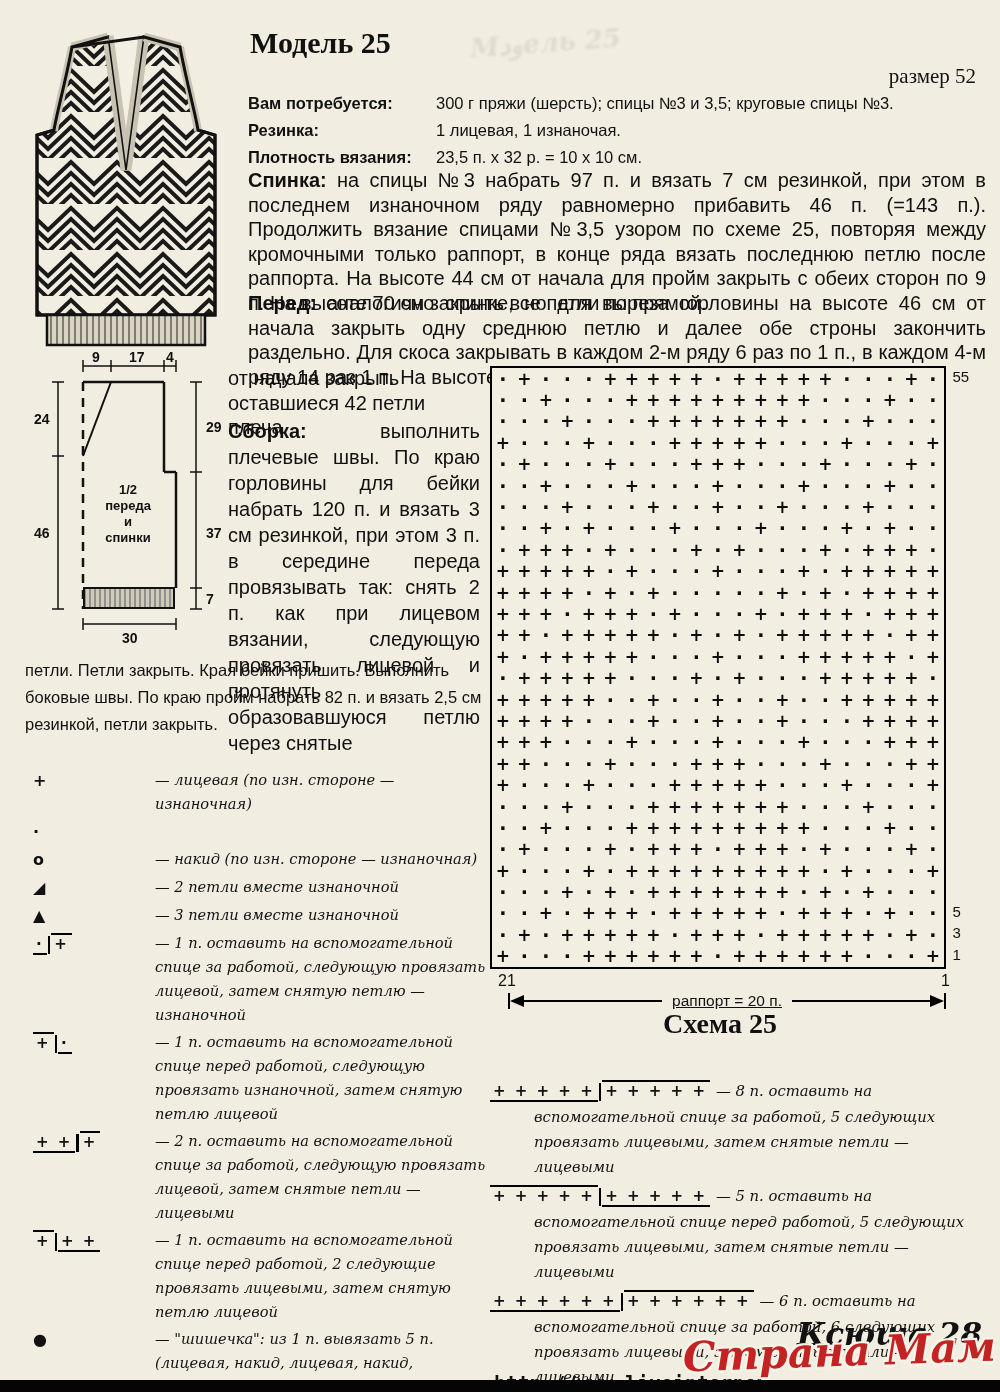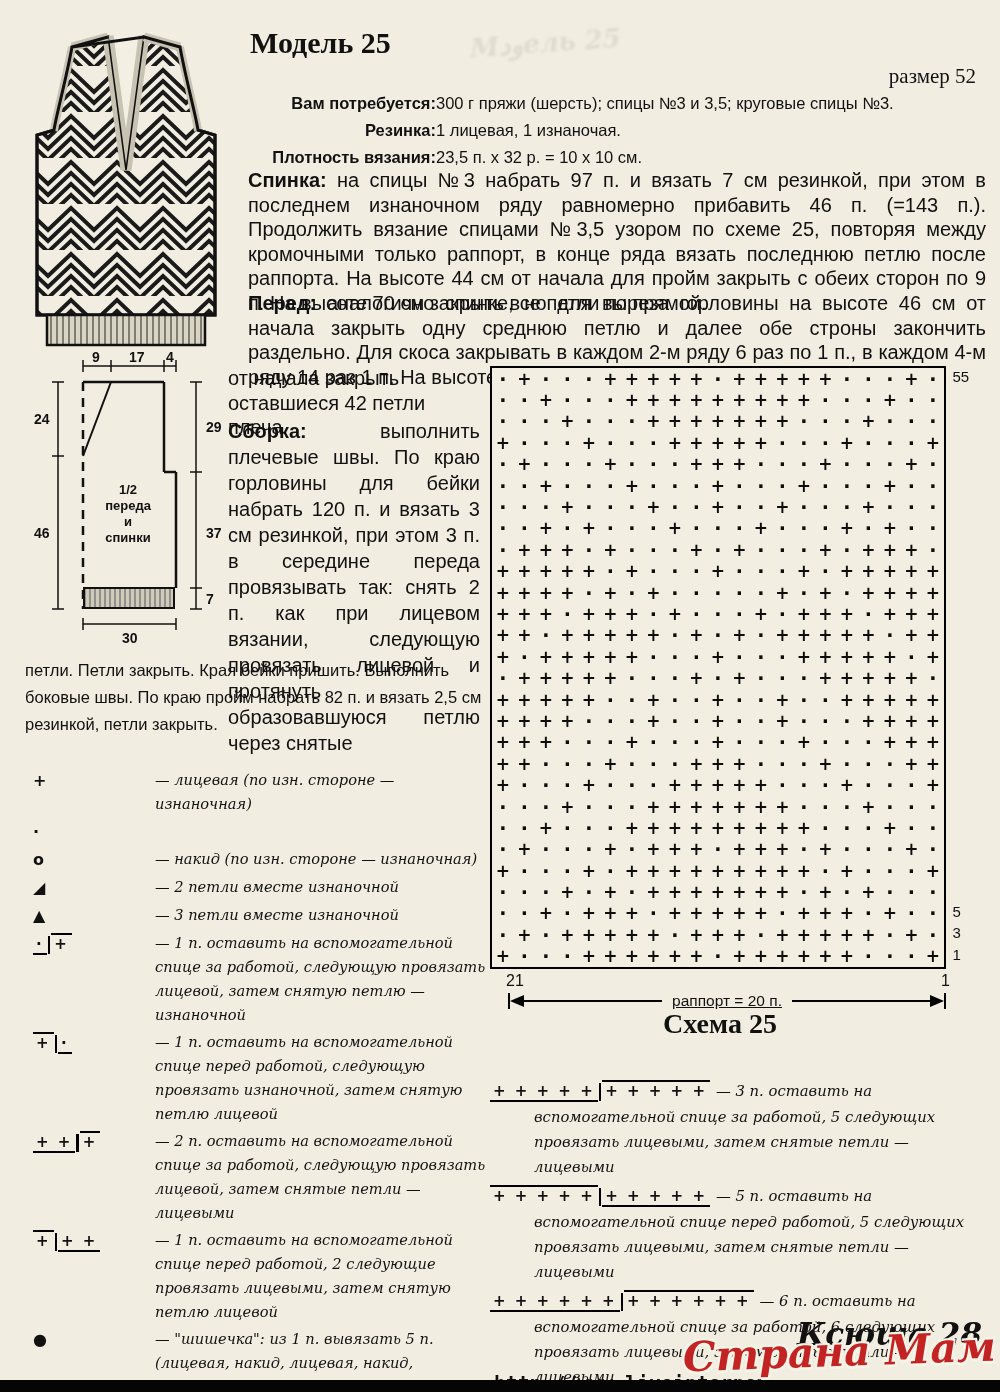--- a/index.html
+++ b/index.html
@@ -4,21 +4,21 @@
 <style>
   html,body{margin:0;padding:0;background:#888;}
   .page{position:relative;width:1000px;height:1392px;background:#f1ede0;overflow:hidden;
         font-family:"Liberation Sans",sans-serif;color:#111;}
   
   .model-title{position:absolute;left:250px;top:26px;font:700 30px "Liberation Serif",serif;}
   .garment-title{position:absolute;right:22px;top:26px;font:700 29px "Liberation Serif",serif;text-align:right;}
   .size-label{position:absolute;right:24px;top:64px;font:400 21px "Liberation Serif",serif;margin-left:36px;}
   
   .specs{position:absolute;left:248px;top:90px;width:740px;font-size:16.5px;line-height:27px;}
-  .spec-row{display:flex;text-align:right;}
+  .spec-row{display:flex;}
   .spec-label{font-weight:700;width:188px;flex-shrink:0;}
   
   .para{position:absolute;font-size:20px;line-height:24.5px;text-align:justify;}
   .para b{font-weight:700;}
   #back-para{left:248px;top:168px;width:738px;}
   #front-para{left:248px;top:291px;width:738px;}
   #front-para2{left:228px;top:366px;width:248px;text-align:left;}
   #assembly-para{left:228px;top:418px;width:252px;line-height:26px;}
   #assembly-para2{left:25px;top:657px;width:458px;font-size:16.5px;line-height:27px;text-align:left;}
   
@@ -877,21 +877,21 @@
         <div class="chart-label-cell"></div>
         <div class="chart-label-cell"></div>
         <div class="chart-label-cell"></div>
         <div class="chart-label-cell">5</div>
         <div class="chart-label-cell">3</div>
         <div class="chart-label-cell">1</div>
       </div>
   </div>
 
   <div class="rapport-row">
-    <span class="rapport-end" style="left:16px;">21</span>
+    <span class="rapport-end" style="left:8px;">21</span>
     <span class="rapport-end" style="right:0;">1</span>
     <div class="rapport-arrow">
       <span class="r-tick"></span>
       <span class="r-head-l"></span>
       <span class="r-line"></span>
       <span class="rapport-label">раппорт = 20 п.</span>
       <span class="r-line"></span>
       <span class="r-head-r"></span>
       <span class="r-tick"></span>
     </div>
@@ -935,21 +935,21 @@
         <span class="legend-symbol"><span class="cable-diagram"><span class="grp grp-over">+</span><span class="vstep"></span><span class="grp grp-under">+ +</span></span></span>
         <span class="legend-text">— 1 п. оставить на вспомогательной спице перед работой, 2 следующие провязать лицевыми, затем снятую петлю лицевой</span>
       </div>
       <div class="legend-item">
         <span class="legend-symbol">●</span>
         <span class="legend-text">— "шишечка": из 1 п. вывязать 5 п. (лицевая, накид, лицевая, накид, лицевая), провязать их как 5 лиц. п., провязать их как 5 лиц. п., затем 4-ю, 3-ю, 2-ю и 1-ю петли протянуть через 5-ю</span>
       </div>
     </div>
 
   <div class="cable-notes" id="cable-notes">
-      <div class="cable-note"><span class="cable-diagram"><span class="grp grp-under">+ + + + +</span><span class="vstep"></span><span class="grp grp-over">+ + + + +</span></span><span class="cable-text">— 3 п. оставить на вспомогательной спице за работой, 5 следующих провязать лицевыми, затем снятые петли — лицевыми</span></div>
+      <div class="cable-note"><span class="cable-diagram"><span class="grp grp-under">+ + + + +</span><span class="vstep"></span><span class="grp grp-over">+ + + + +</span></span><span class="cable-text">— 8 п. оставить на вспомогательной спице за работой, 5 следующих провязать лицевыми, затем снятые петли — лицевыми</span></div>
       <div class="cable-note"><span class="cable-diagram"><span class="grp grp-over">+ + + + +</span><span class="vstep"></span><span class="grp grp-under">+ + + + +</span></span><span class="cable-text">— 5 п. оставить на вспомогательной спице перед работой, 5 следующих провязать лицевыми, затем снятые петли — лицевыми</span></div>
       <div class="cable-note"><span class="cable-diagram"><span class="grp grp-under">+ + + + + +</span><span class="vstep"></span><span class="grp grp-over">+ + + + + +</span></span><span class="cable-text">— 6 п. оставить на вспомогательной спице за работой, 6 следующих провязать лицевыми, затем снятые петли — лицевыми</span></div>
     </div>
 
   <div class="signature">Ксюша 28</div>
   <div class="url">http://www.liveinternet.</div>
   <div class="watermark">Страна Мам</div>
   <div class="bottom-bar"></div>
 
 </div>

